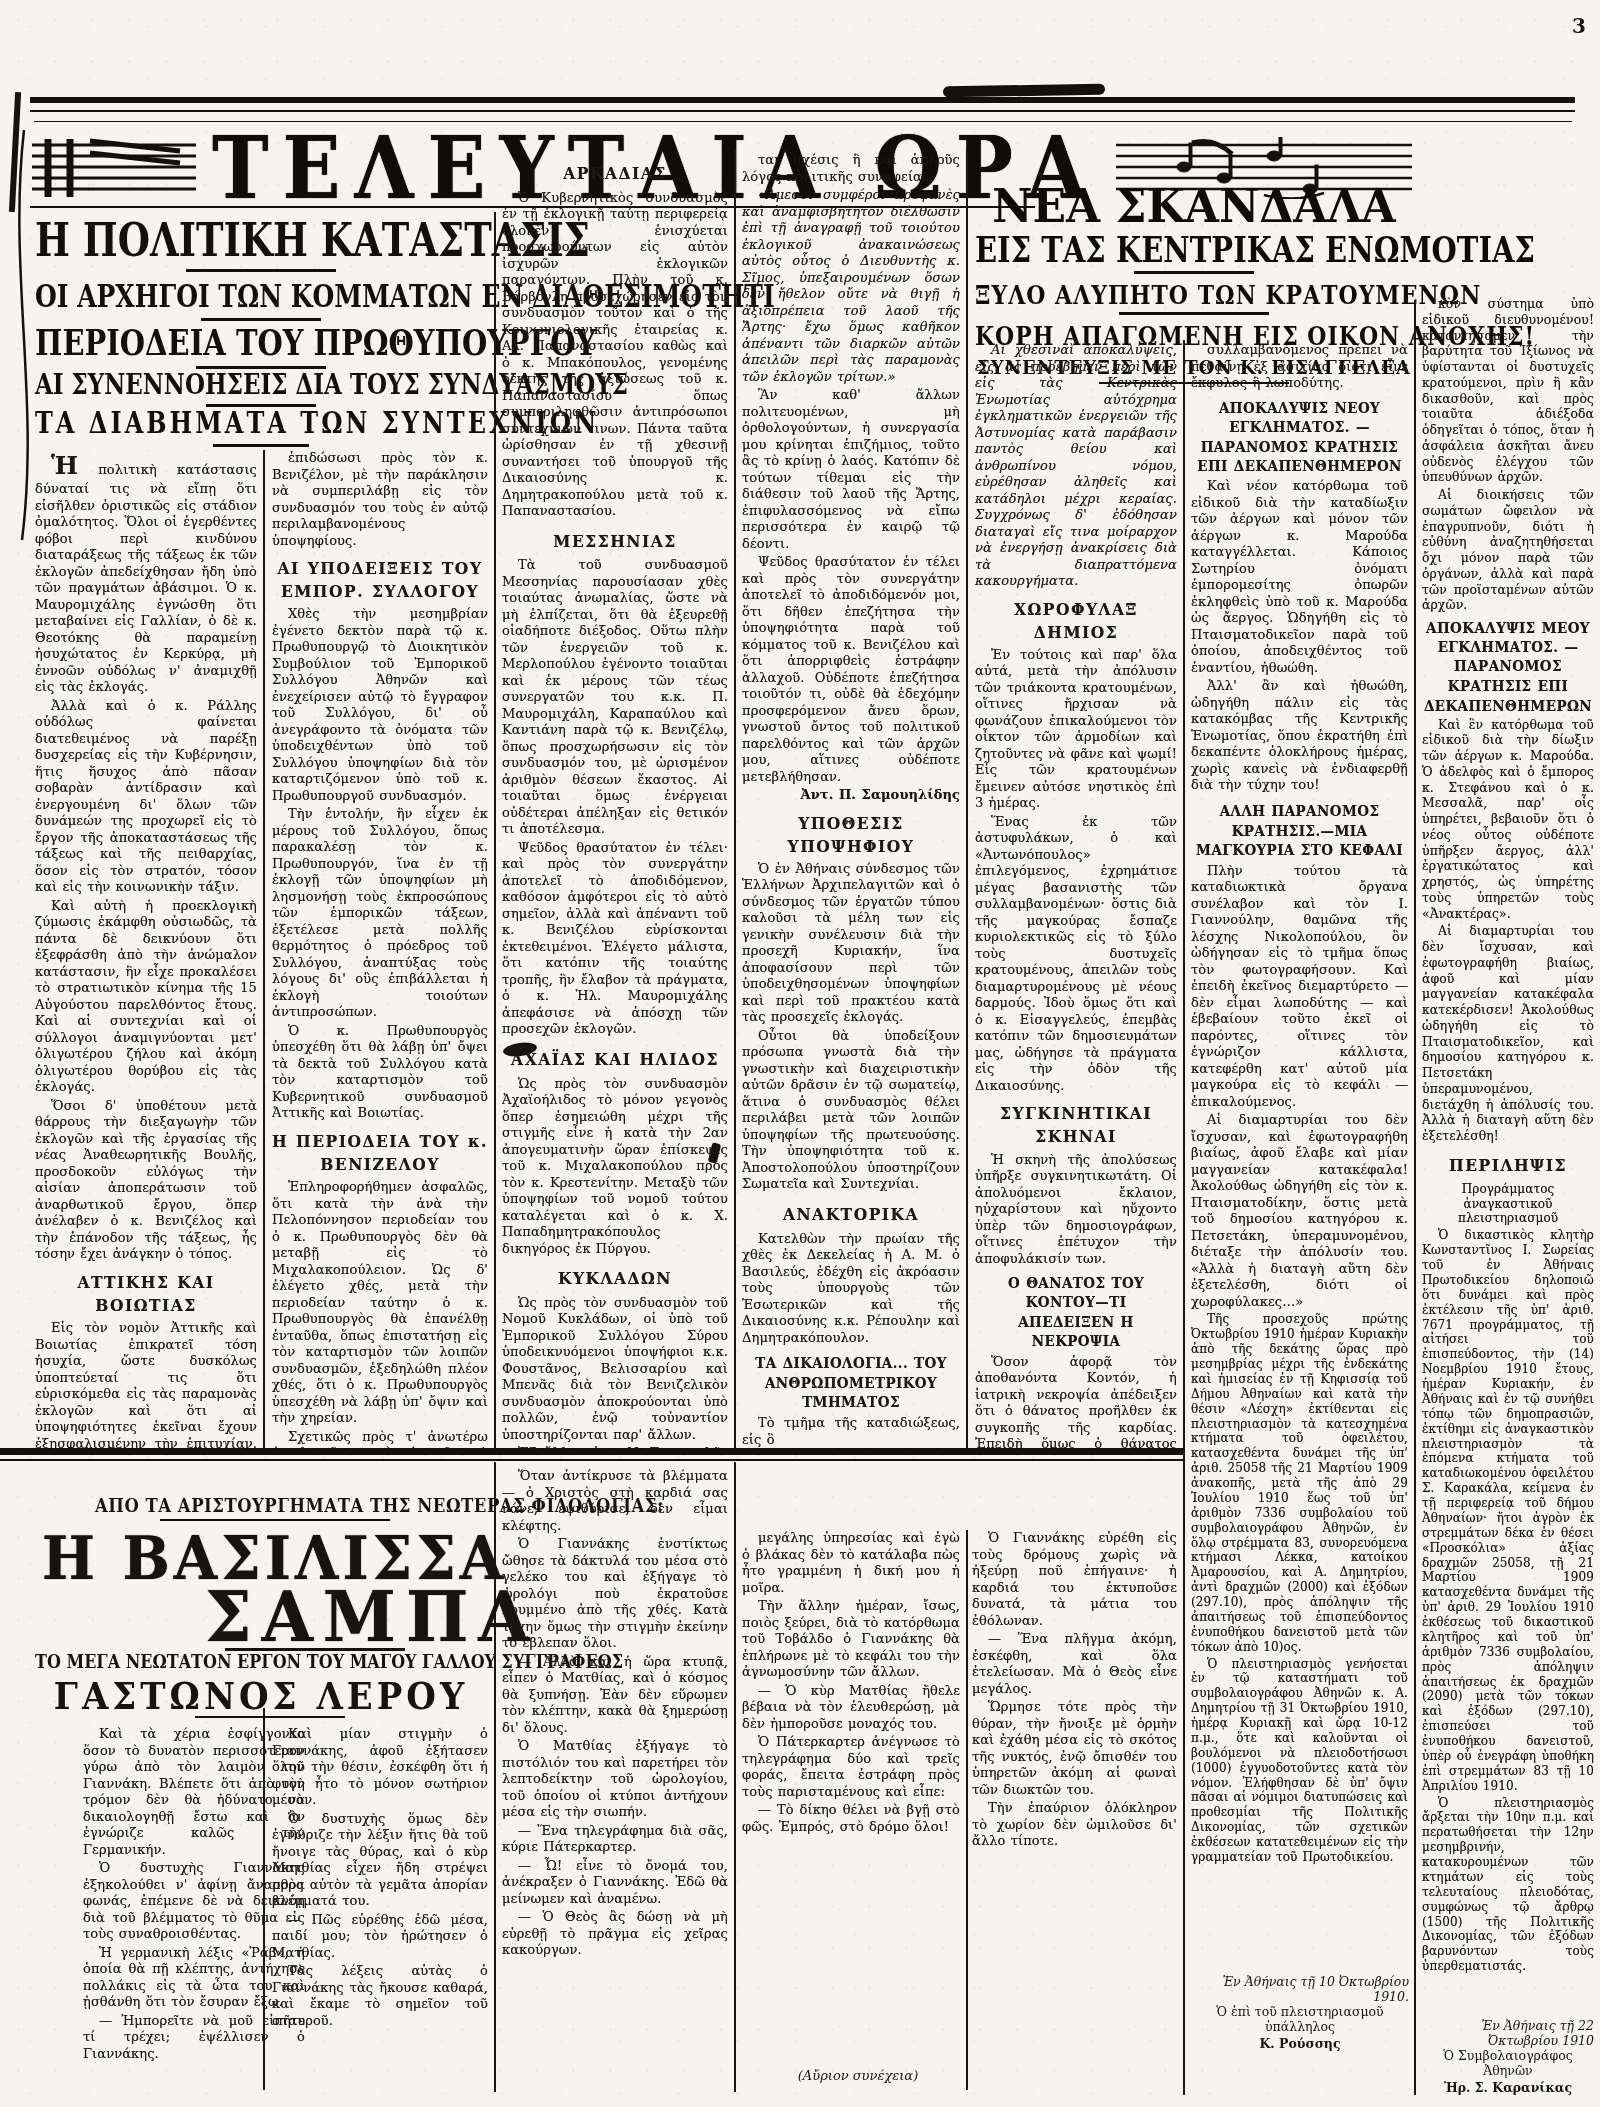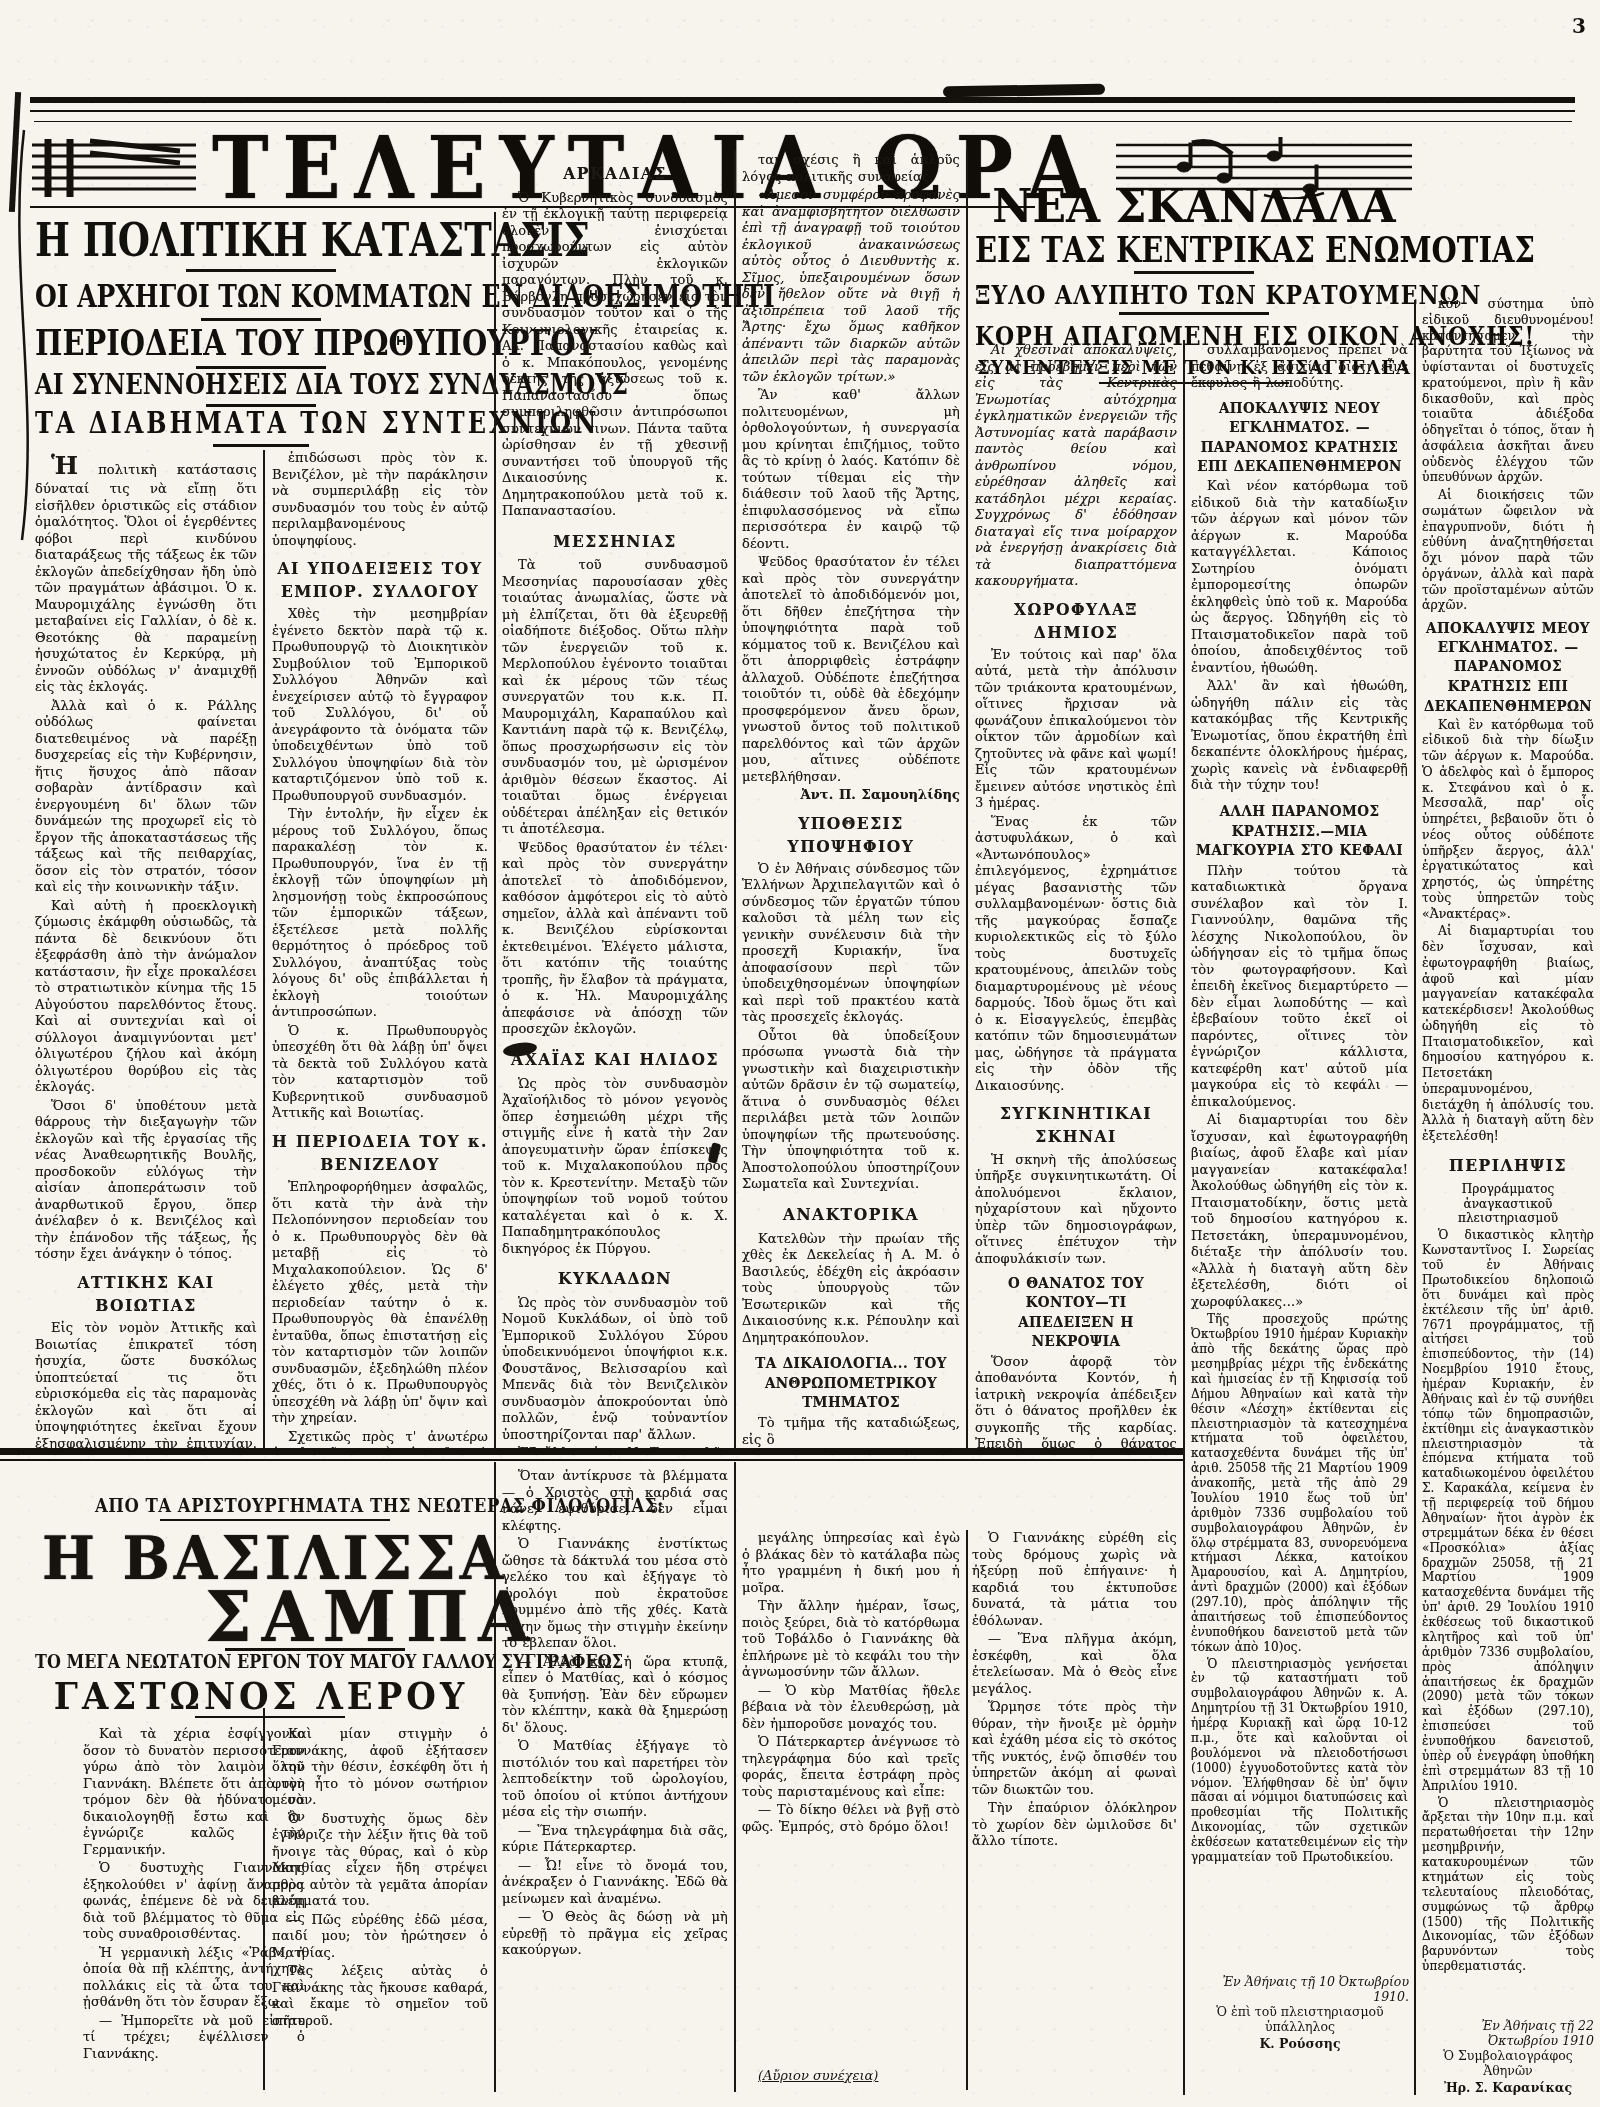--- a/index.html
+++ b/index.html
@@ -45,21 +45,21 @@
   .f-kicker{position:absolute;left:95px;top:1496px;width:360px;text-align:center;
     font-weight:bold;font-size:16.5px;letter-spacing:.5px;transform:scaleY(1.1);white-space:nowrap;}
   .f-t1{position:absolute;left:42px;top:1524px;font-size:56px;font-weight:bold;transform:scaleY(1.08);
     letter-spacing:4px;white-space:nowrap;text-shadow:0 0 1px #100d09;}
   .f-t2{position:absolute;left:205px;top:1578px;font-size:66px;font-weight:bold;letter-spacing:10px;
     transform:scaleY(1.05);white-space:nowrap;text-shadow:0 0 1px #100d09;}
   .f-sub{position:absolute;left:35px;top:1652px;width:452px;text-align:center;font-weight:bold;
     font-size:16px;transform:scaleY(1.15);white-space:nowrap;}
   .f-auth{position:absolute;left:35px;top:1676px;width:452px;text-align:center;font-weight:bold;
     font-size:34px;letter-spacing:4px;transform:scaleY(1.1);white-space:nowrap;}
-  .cont{position:absolute;left:758px;top:2068px;width:200px;text-align:left;font-style:italic;font-size:13px;text-decoration:underline;}
+  .cont{position:absolute;left:758px;top:2068px;width:200px;text-align:center;font-style:italic;font-size:13px;}
   .footerblk{position:absolute;width:218px;font-size:12.5px;text-align:center;}
   .footerblk .d{font-style:italic;text-align:right;}
   .footerblk .n{font-weight:bold;margin-top:2px;}
   .artifact{position:absolute;background:#17130e;}
 </style>
 </head>
 <body>
 
 <div class="page">
 

